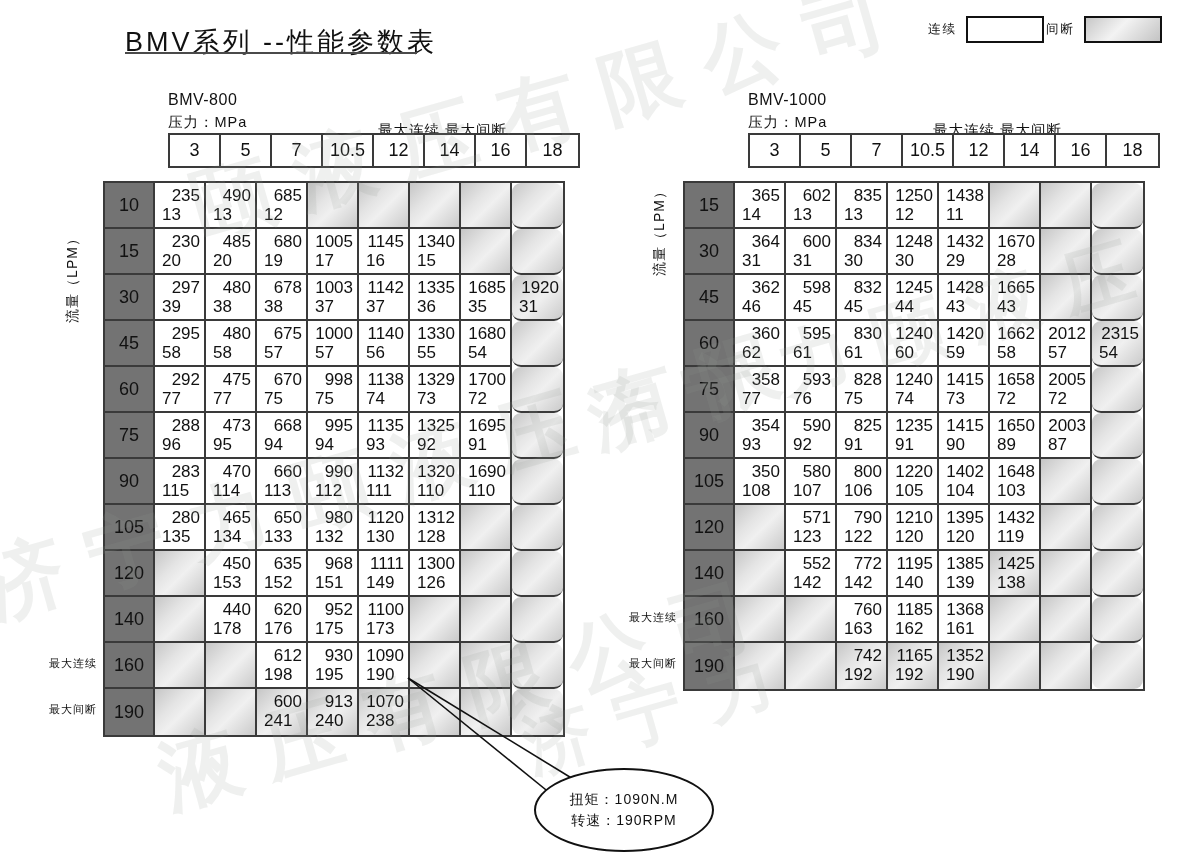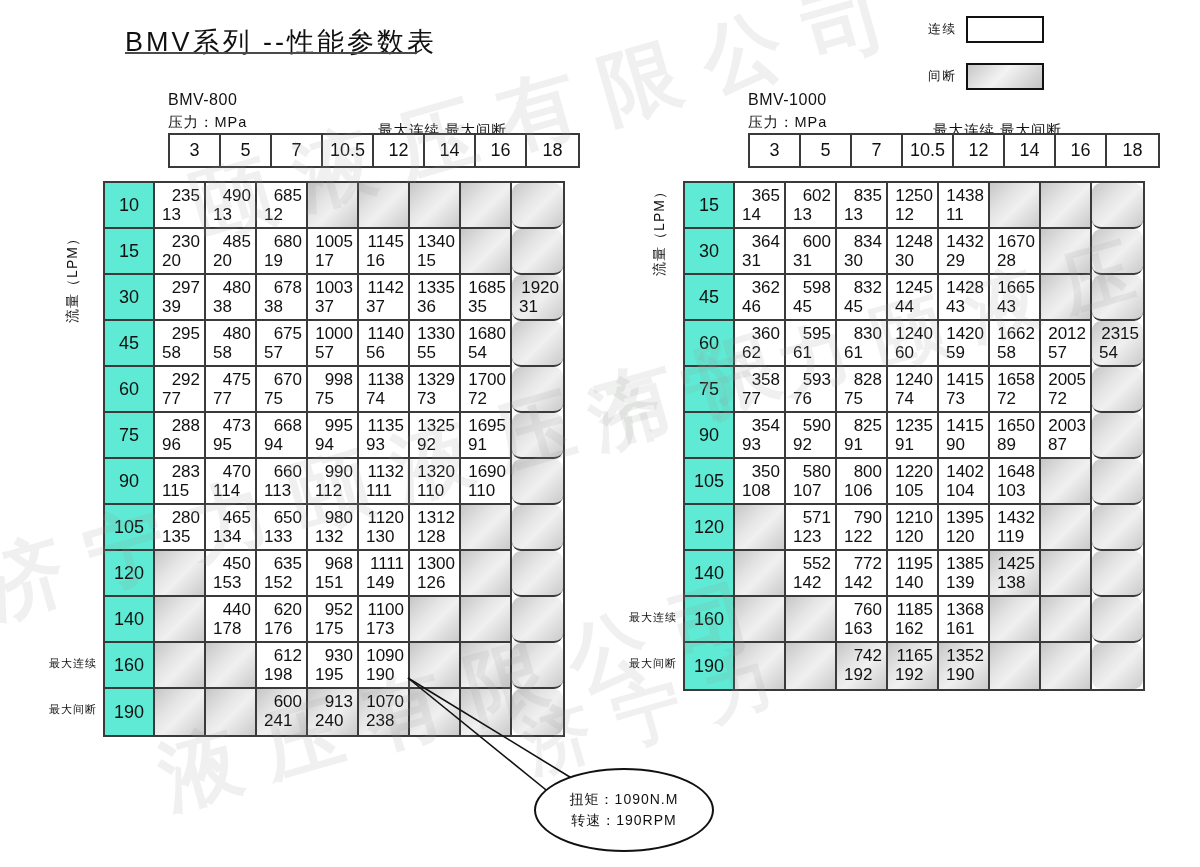--- a/index.html
+++ b/index.html
@@ -4,21 +4,21 @@
 <style>
   html,body{margin:0;padding:0;}
   body{
     width:1200px;height:867px;position:relative;background:#fff;
     font-family:"Liberation Sans","DejaVu Sans",sans-serif;color:#111;overflow:hidden;
   }
   
   .title{position:absolute;left:125px;top:12px;font-size:27px;font-weight:400;letter-spacing:3px;z-index:3;margin-top:12px;}
   .title-underline{position:absolute;left:125px;top:52px;width:292px;height:2px;background:#4a4a4a;z-index:3;}
   
-  .legend{position:absolute;left:928px;top:16px;display:flex;flex-direction:column;gap:20px;z-index:3;}
+  .legend{position:absolute;left:928px;top:16px;display:flex;flex-direction:row;gap:2px;z-index:3;}
   .lrow{display:flex;align-items:center;gap:9px;}
   .llabel{font-size:12.5px;letter-spacing:2px;}
   .lswatch{width:78px;height:27px;border:2px solid #111;display:inline-block;box-sizing:border-box;}
   .lswatch.white{background:#fff;}
   .lswatch.gray{background:linear-gradient(135deg,#c7c7c7,#f3f3f3 45%,#c3c3c3);}
   
   .table-block{position:absolute;width:480px;height:660px;z-index:3;}
   #table-0{left:103px;top:88px;}
   #table-1{left:683px;top:88px;}
   .tbl-name{position:absolute;left:65px;top:3px;font-size:16px;letter-spacing:0.5px;}
@@ -26,21 +26,21 @@
   .limit-label{position:absolute;top:25px;font-size:14.5px;letter-spacing:1px;margin-top:8px;}
   #table-0 .limit-label{left:275px;}
   #table-1 .limit-label{left:250px;}
   .pressure-row{
     position:absolute;left:65px;top:45px;display:grid;grid-template-columns:repeat(8,51px);
     border:2px solid #3a3a3a;background:#fff;box-sizing:content-box;
   }
   .hcell{box-sizing:border-box;height:31px;border-right:2px solid #3a3a3a;
     display:flex;align-items:center;justify-content:center;font-size:18px;background:#fff;}
   .hcell:last-child{border-right:none;}
-  .flow-col{position:absolute;left:0;top:93px;width:52px;border:2px solid #3a3a3a;background:#5eead4;box-sizing:border-box;}
+  .flow-col{position:absolute;left:0;top:93px;width:52px;border:2px solid #3a3a3a;background:#737373;box-sizing:border-box;}
   .fcell{box-sizing:border-box;height:46px;border-bottom:2px solid #3a3a3a;
     display:flex;align-items:center;justify-content:center;font-size:18px;}
   .fcell:last-child{border-bottom:none;}
   .data-grid{
     position:absolute;left:50px;top:93px;display:grid;grid-template-columns:repeat(8,51px);
     grid-auto-rows:46px;border:2px solid #3a3a3a;box-sizing:content-box;
   }
   .cell{box-sizing:border-box;border-right:2px solid #3a3a3a;border-bottom:2px solid #3a3a3a;
     display:flex;flex-direction:column;justify-content:flex-start;font-size:17px;line-height:19px;}
   .cell:nth-child(8n){border-right:none;border-radius:9px;}

